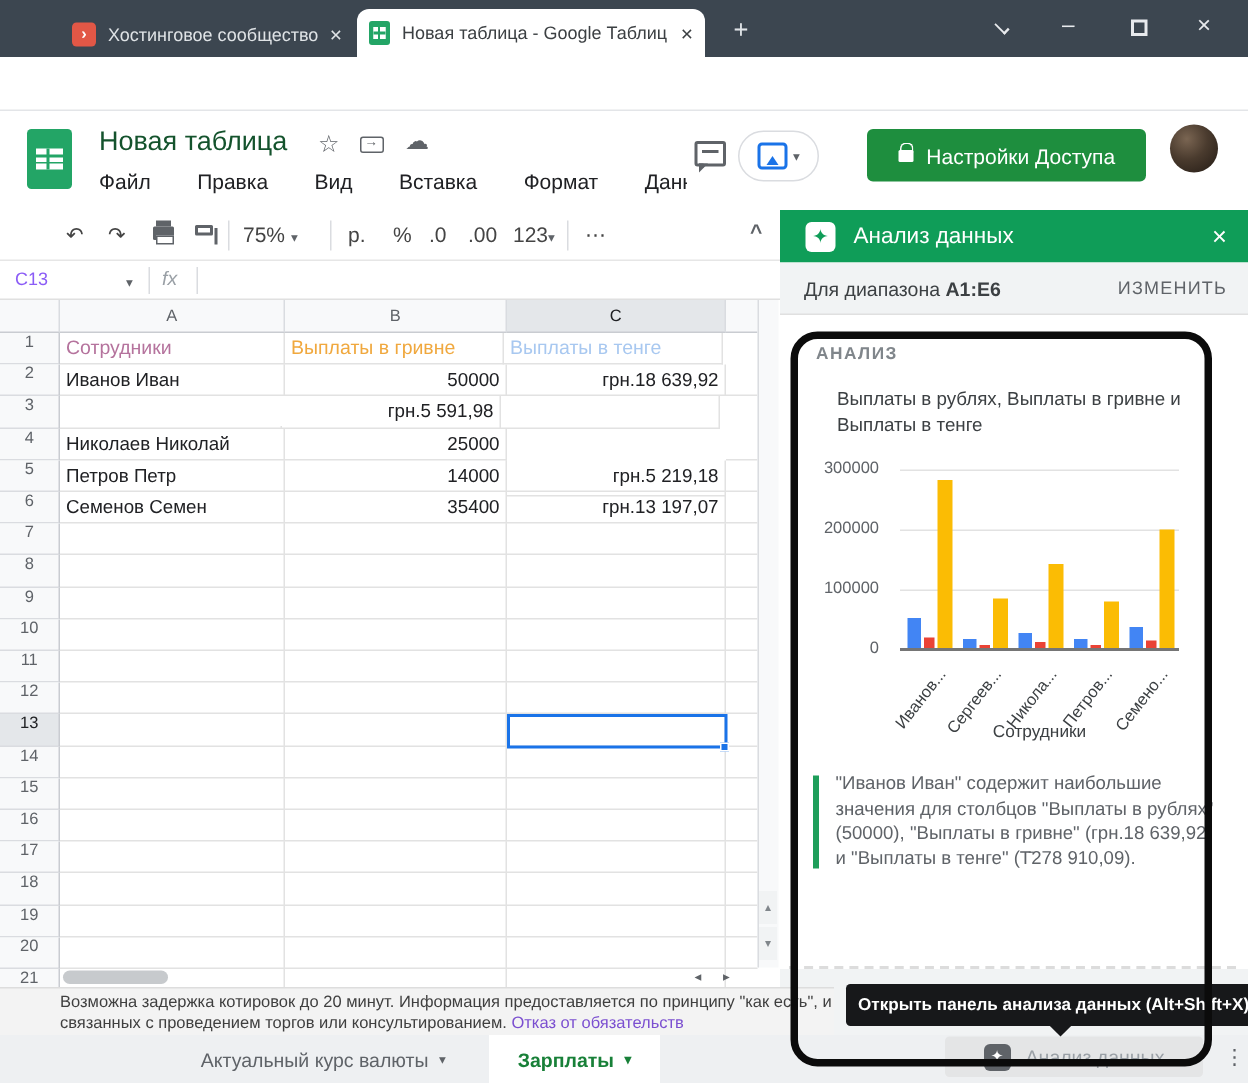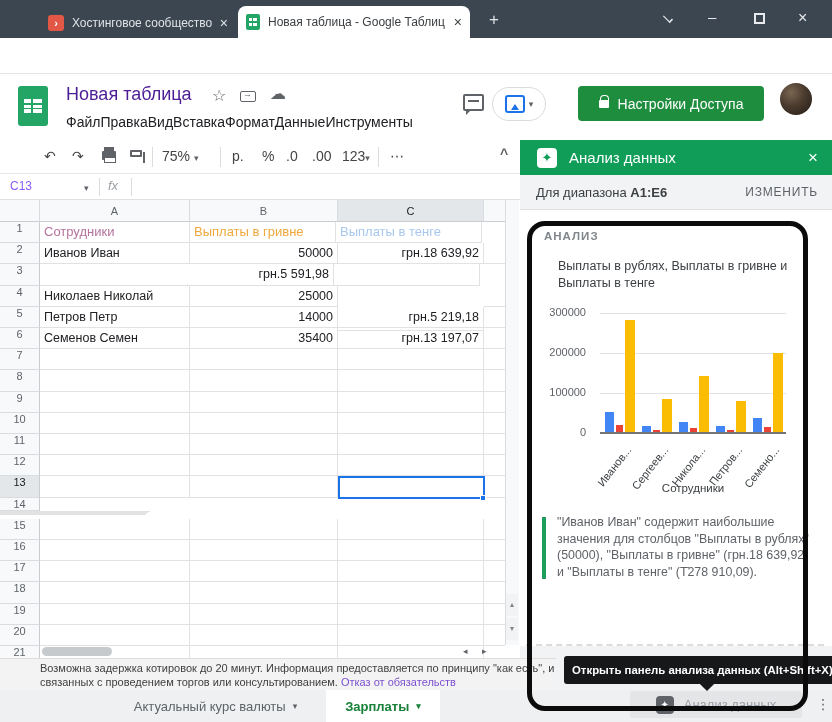--- a/index.html
+++ b/index.html
@@ -57,28 +57,28 @@
   #kebab1 { left:808px; top:45px; font-size:15px; color:#5f6368; letter-spacing:0; }
 
   
   #appheader { left:0; top:74px; width:832px; height:66px; background:#fff; }
   #logo { left:18px; top:12px; width:30px; height:40px; background:#23a566; border-radius:3px; }
   #logo .pg { position:absolute; left:6px; top:13px; width:18px; height:14px; background:#fff; }
   #logo .pg i { position:absolute; background:#23a566; }
   #logo .pg .h1 { left:0; top:4px; width:18px; height:1.6px; }
   #logo .pg .h2 { left:0; top:8.5px; width:18px; height:1.6px; }
   #logo .pg .v1 { left:7px; top:0; width:1.6px; height:14px; }
-  #doc-title { left:66px; top:10px; font-size:18px; color:#4c1d95; }
+  #doc-title { left:66px; top:10px; font-size:18px; color:#14532d; }
   .title-ico { top:14px; font-size:15px; color:#5f6368; }
   #star2 { left:212px; top:12px; font-size:16px; }
   #folder-ico { left:240px; top:17px; width:16px; height:11px; border:1.6px solid #5f6368; border-radius:2px; }
   #folder-ico::before { content:"→"; position:absolute; left:2px; top:-3px; font-size:9px; color:#5f6368; }
   #cloud-ico { left:270px; top:10px; font-size:16px; color:#5f6368; }
   #menu-row { left:66px; top:39px; width:392px; height:20px; overflow:hidden; white-space:nowrap; }
-  .menu-item { display:inline-block; margin-right:0; font-size:14px; color:#202124; }
+  .menu-item { display:inline-block; margin-right:31px; font-size:14px; color:#202124; }
   #comment-ico { left:463px; top:20px; width:21px; height:17px; border:2px solid #5f6368; border-radius:2px; }
   #comment-ico::before { content:""; position:absolute; left:1px; bottom:-6px; border:3px solid transparent; border-top-color:#5f6368; border-left-color:#5f6368; }
   #comment-ico i { position:absolute; left:3px; top:4px; width:11px; height:1.8px; background:#5f6368; }
   #present-btn { left:492px; top:13px; width:54px; height:34px; border:1px solid #dadce0; border-radius:17px; display:flex; align-items:center; justify-content:center; gap:4px; }
   #present-box { width:20px; height:18px; border:2px solid #1a73e8; border-radius:3px; position:relative; }
   #present-box::after { content:""; position:absolute; left:4px; top:3px; border:4px solid transparent; border-bottom:6px solid #1a73e8; }
   .carat { font-size:9px; color:#5f6368; }
   #share-btn { left:578px; top:12px; width:186px; height:35px; background:#1e8e3e; border-radius:4px; display:flex; align-items:center; justify-content:center; gap:9px; color:#fff; font-size:14px; font-weight:500; }
   #share-lock { width:10px; height:8px; background:#fff; border-radius:1px; position:relative; }
   #share-lock::before { content:""; position:absolute; left:1.5px; top:-5px; width:7px; height:6px; border:1.6px solid #fff; border-bottom:none; border-radius:4px 4px 0 0; }
@@ -350,21 +350,21 @@
         <div class="cell" style="width: 146px;"></div>
         <div class="cell" style="width: 146px;"></div>
       </div>
       <div class="grow" style="top: 276.4px; height: 21.2px;">
         <div class="rowhdr sel">13</div>
         <div class="cell" style="width: 150px;"></div>
         <div class="cell" style="width: 148px;"></div>
         <div class="cell" style="width: 146px;"></div>
         <div class="cell" style="width: 146px;"></div>
       </div>
-      <div class="grow" style="top: 297.6px; height: 21.2px; flex-direction: column;">
+      <div class="grow" style="top: 297.6px; height: 21.2px;">
         <div class="rowhdr">14</div>
         <div class="cell" style="width: 150px;"></div>
         <div class="cell" style="width: 148px;"></div>
         <div class="cell" style="width: 146px;"></div>
         <div class="cell" style="width: 146px;"></div>
       </div>
       <div class="grow" style="top: 318.8px; height: 21.2px;">
         <div class="rowhdr">15</div>
         <div class="cell" style="width: 150px;"></div>
         <div class="cell" style="width: 148px;"></div>

